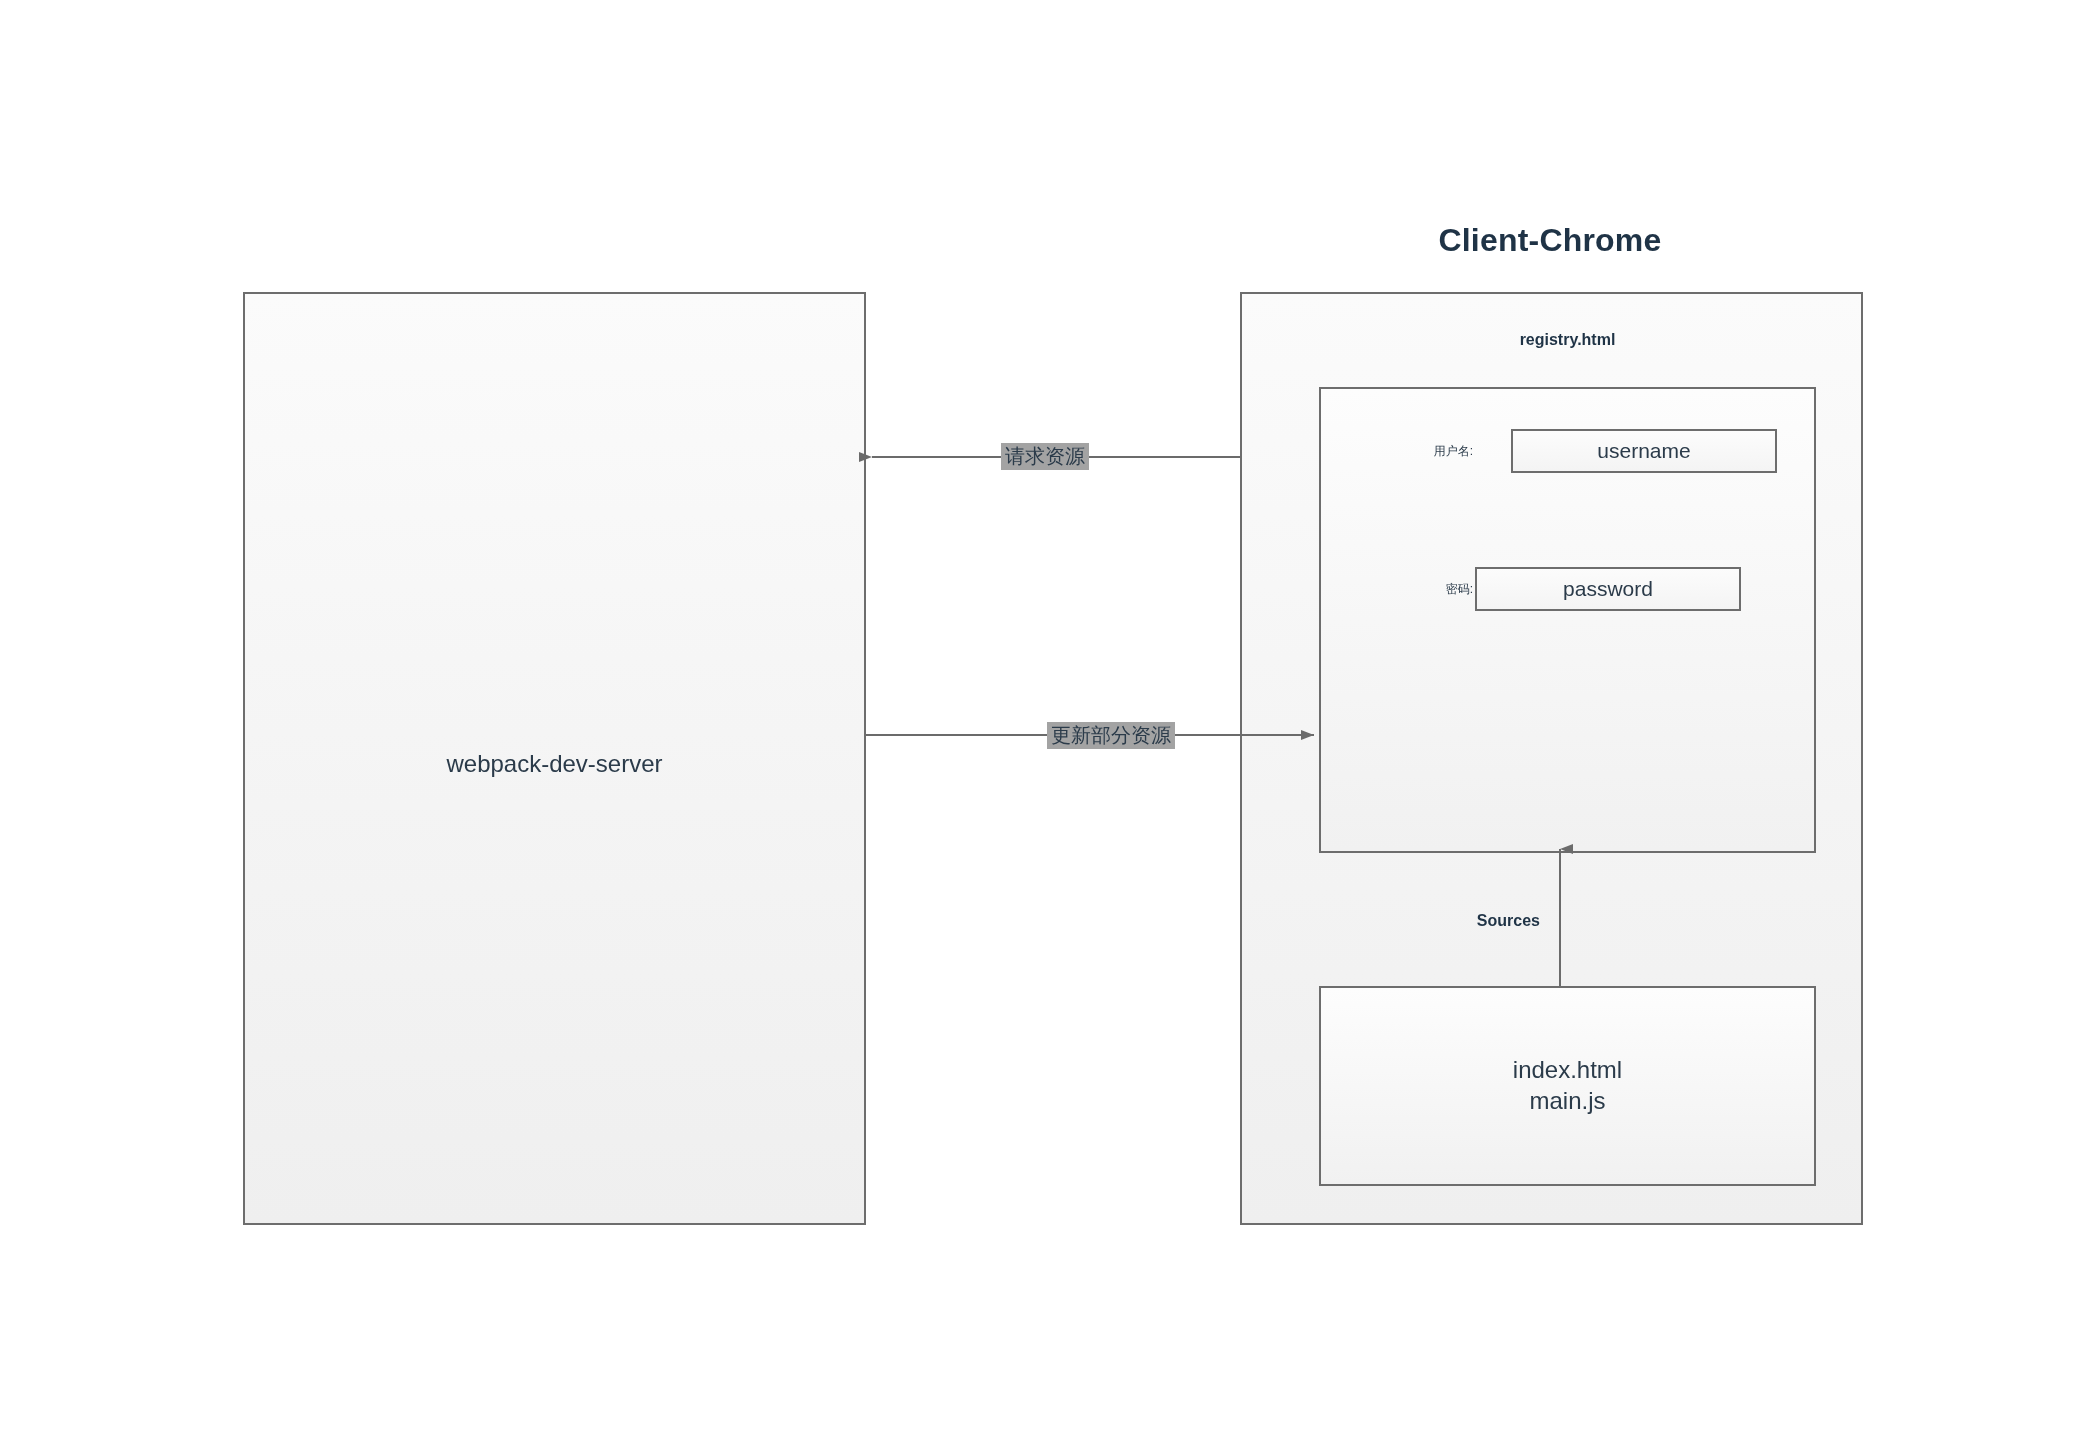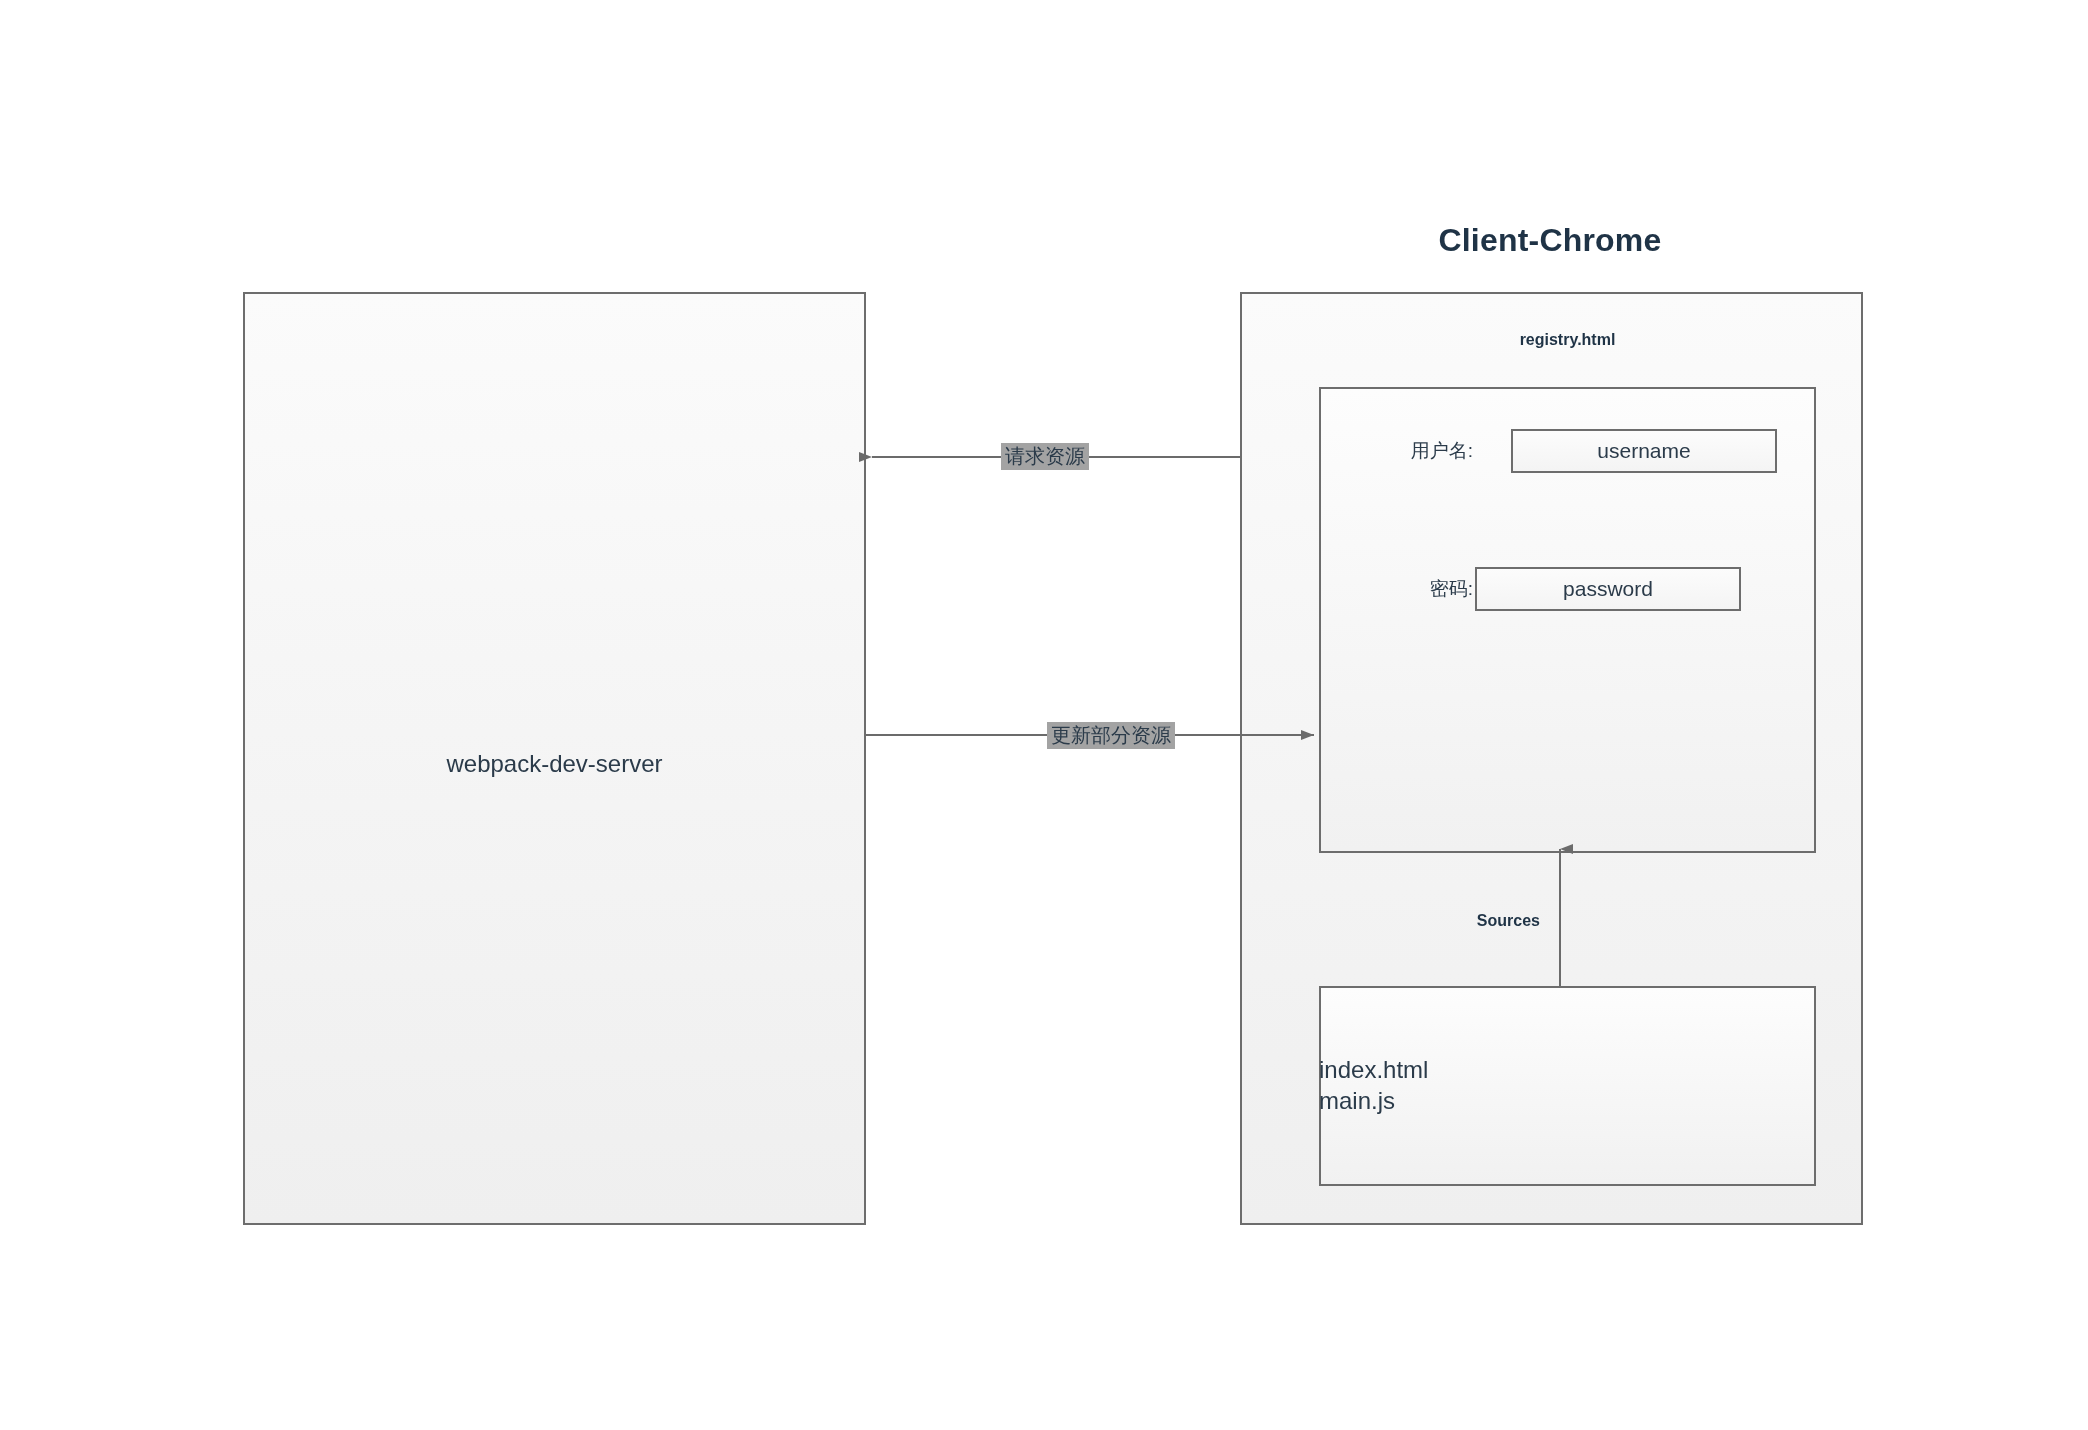--- a/index.html
+++ b/index.html
@@ -112,21 +112,21 @@
   #sources-arrow-label {
     left: 1380px;
     top: 912px;
     width: 160px;
     text-align: right;
   }
   #sources-box-text {
     left: 1319px;
     top: 1054px;
     width: 497px;
-    text-align: left;
+    text-align: center;
     font-size: 24px;
     line-height: 31px;
     color: #2b3b4a;
   }
 
   
   .form-row {
     position: absolute;
     left: 0;
     width: 497px;
@@ -134,21 +134,21 @@
     display: flex;
     align-items: center;
   }
   #row-username { top: 40px; }
   #row-password { top: 178px; }
   #row-email    { top: 322px; }
 
   .form-label {
     width: 152px;
     text-align: right;
-    font-size: 19px;
+    font-size: 12px;
     color: #2b3b4a;
     box-sizing: border-box;
     white-space: nowrap;
   }
   .form-input {
     width: 266px;
     height: 44px;
     border: 2px solid #6d6d6d;
     background: linear-gradient(180deg, #fcfcfc 0%, #f4f4f4 100%);
     box-sizing: border-box;

